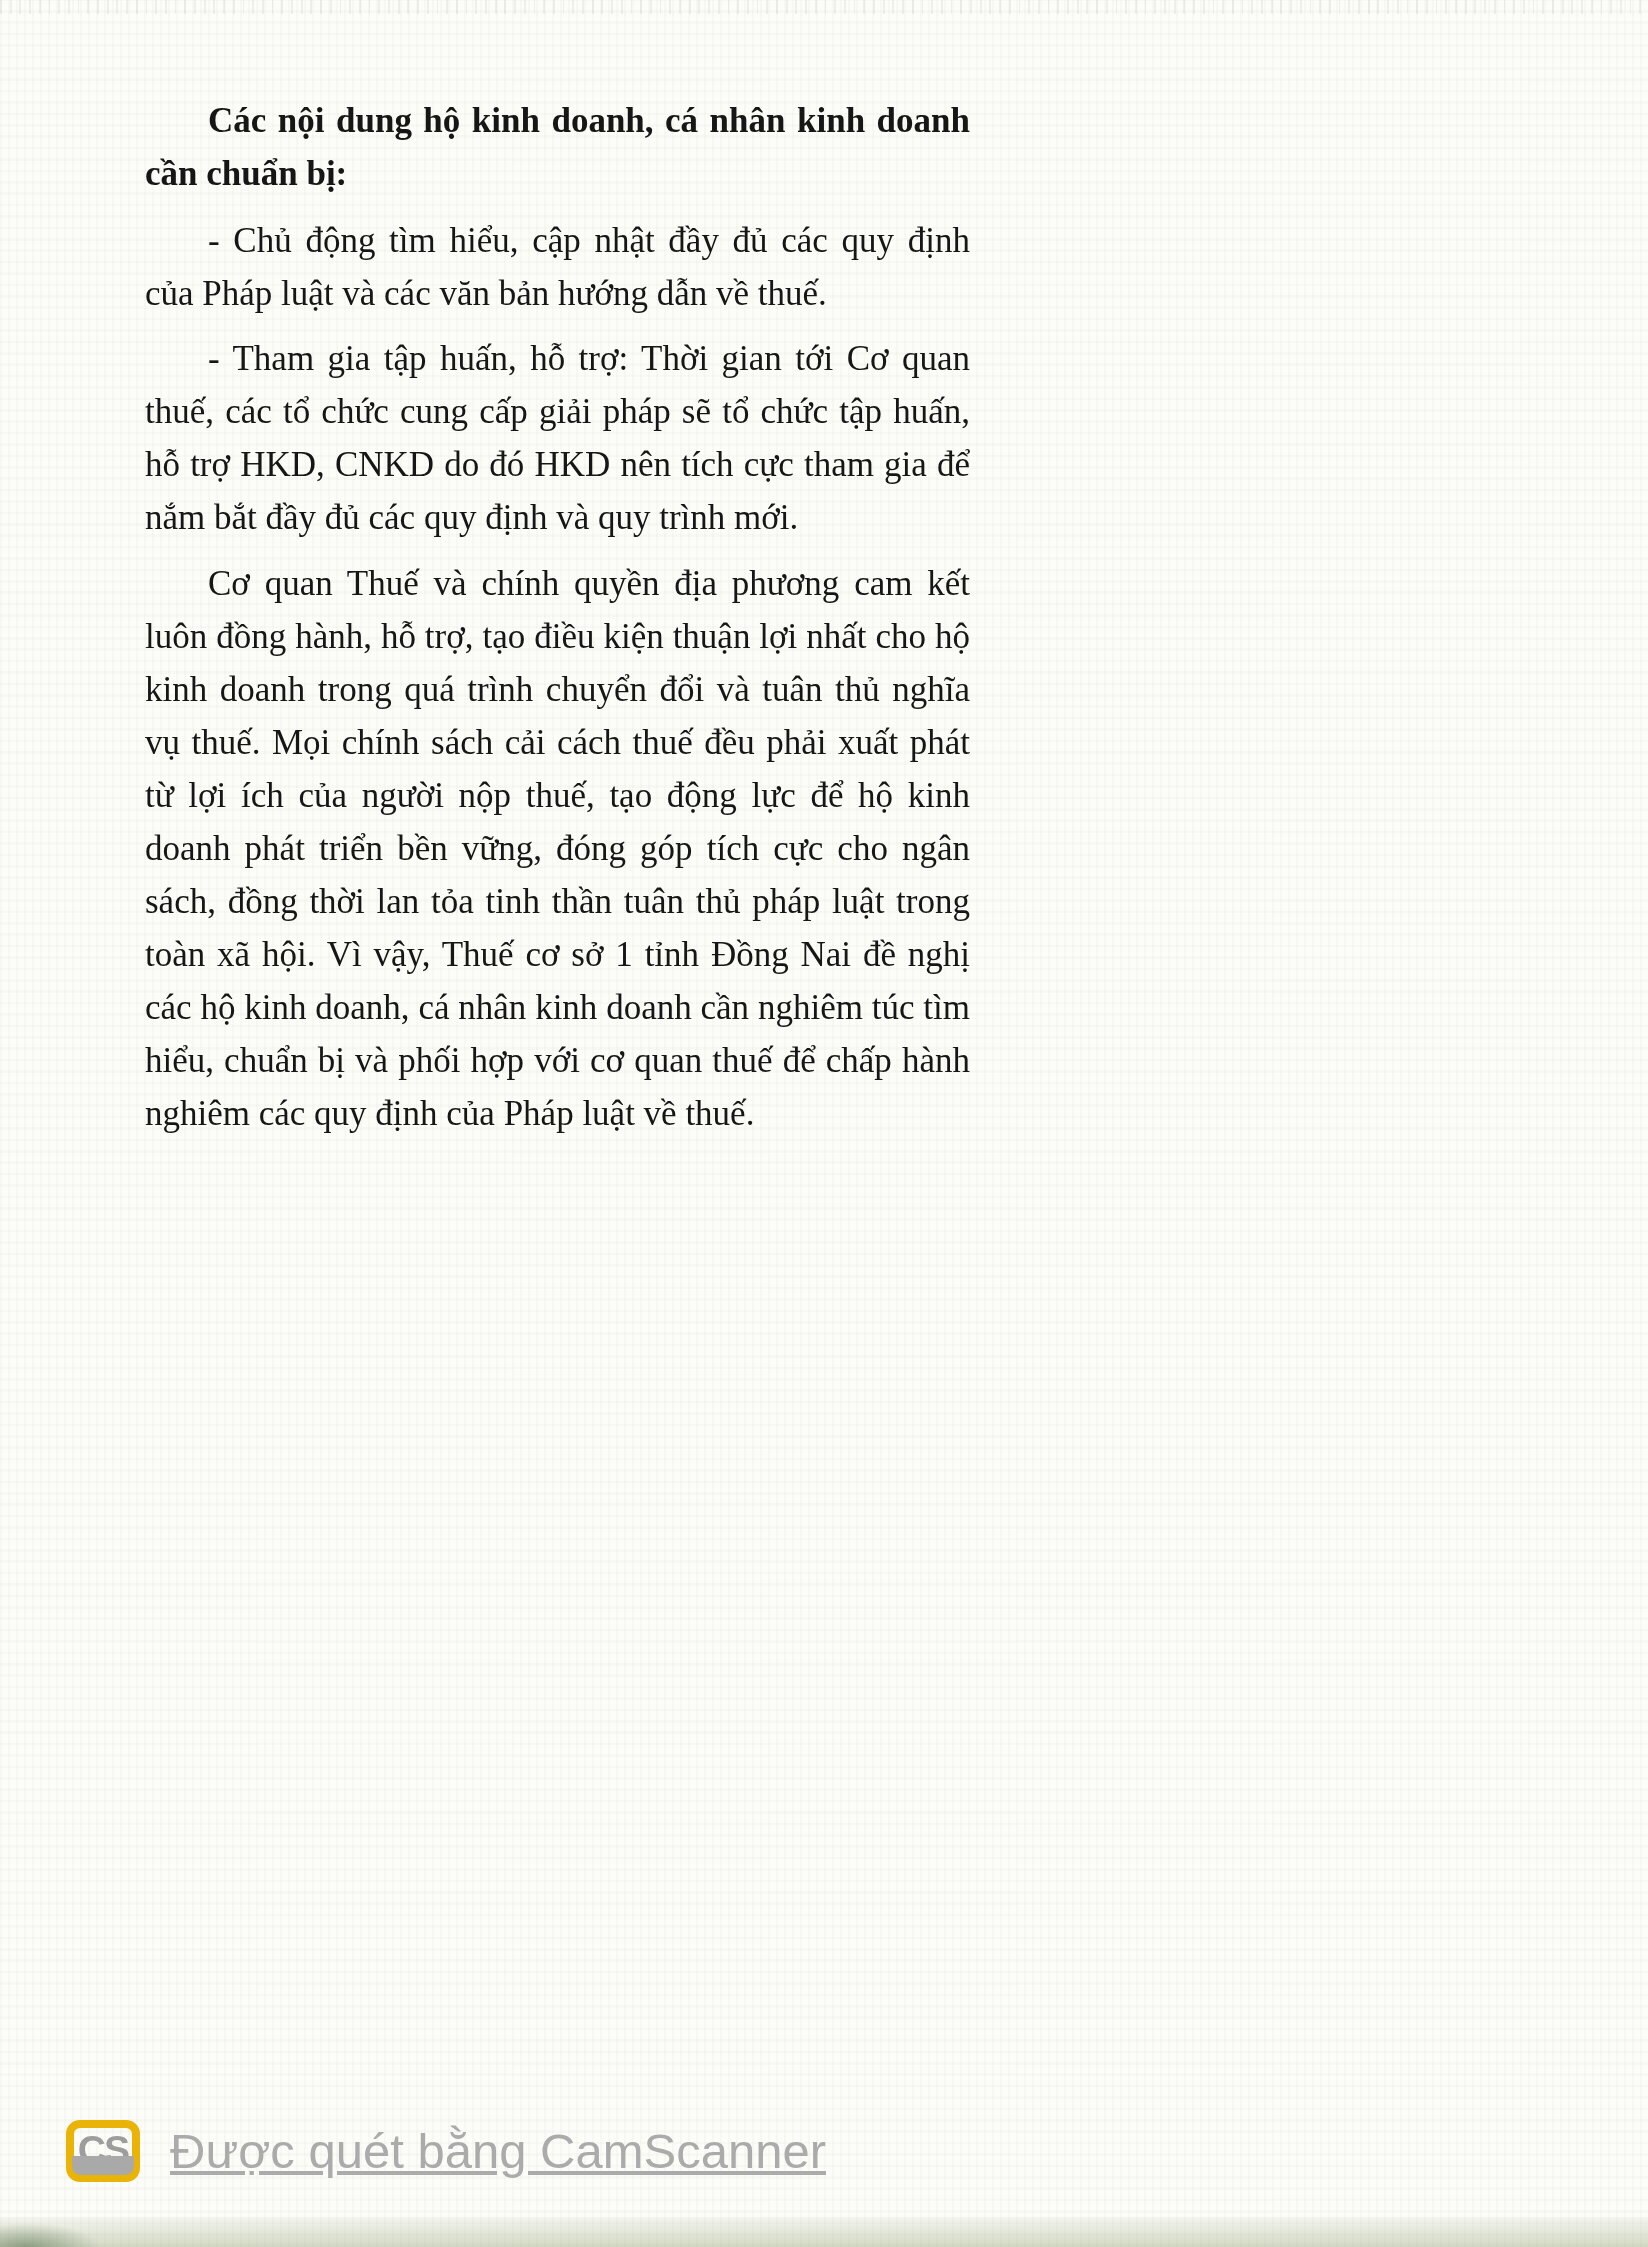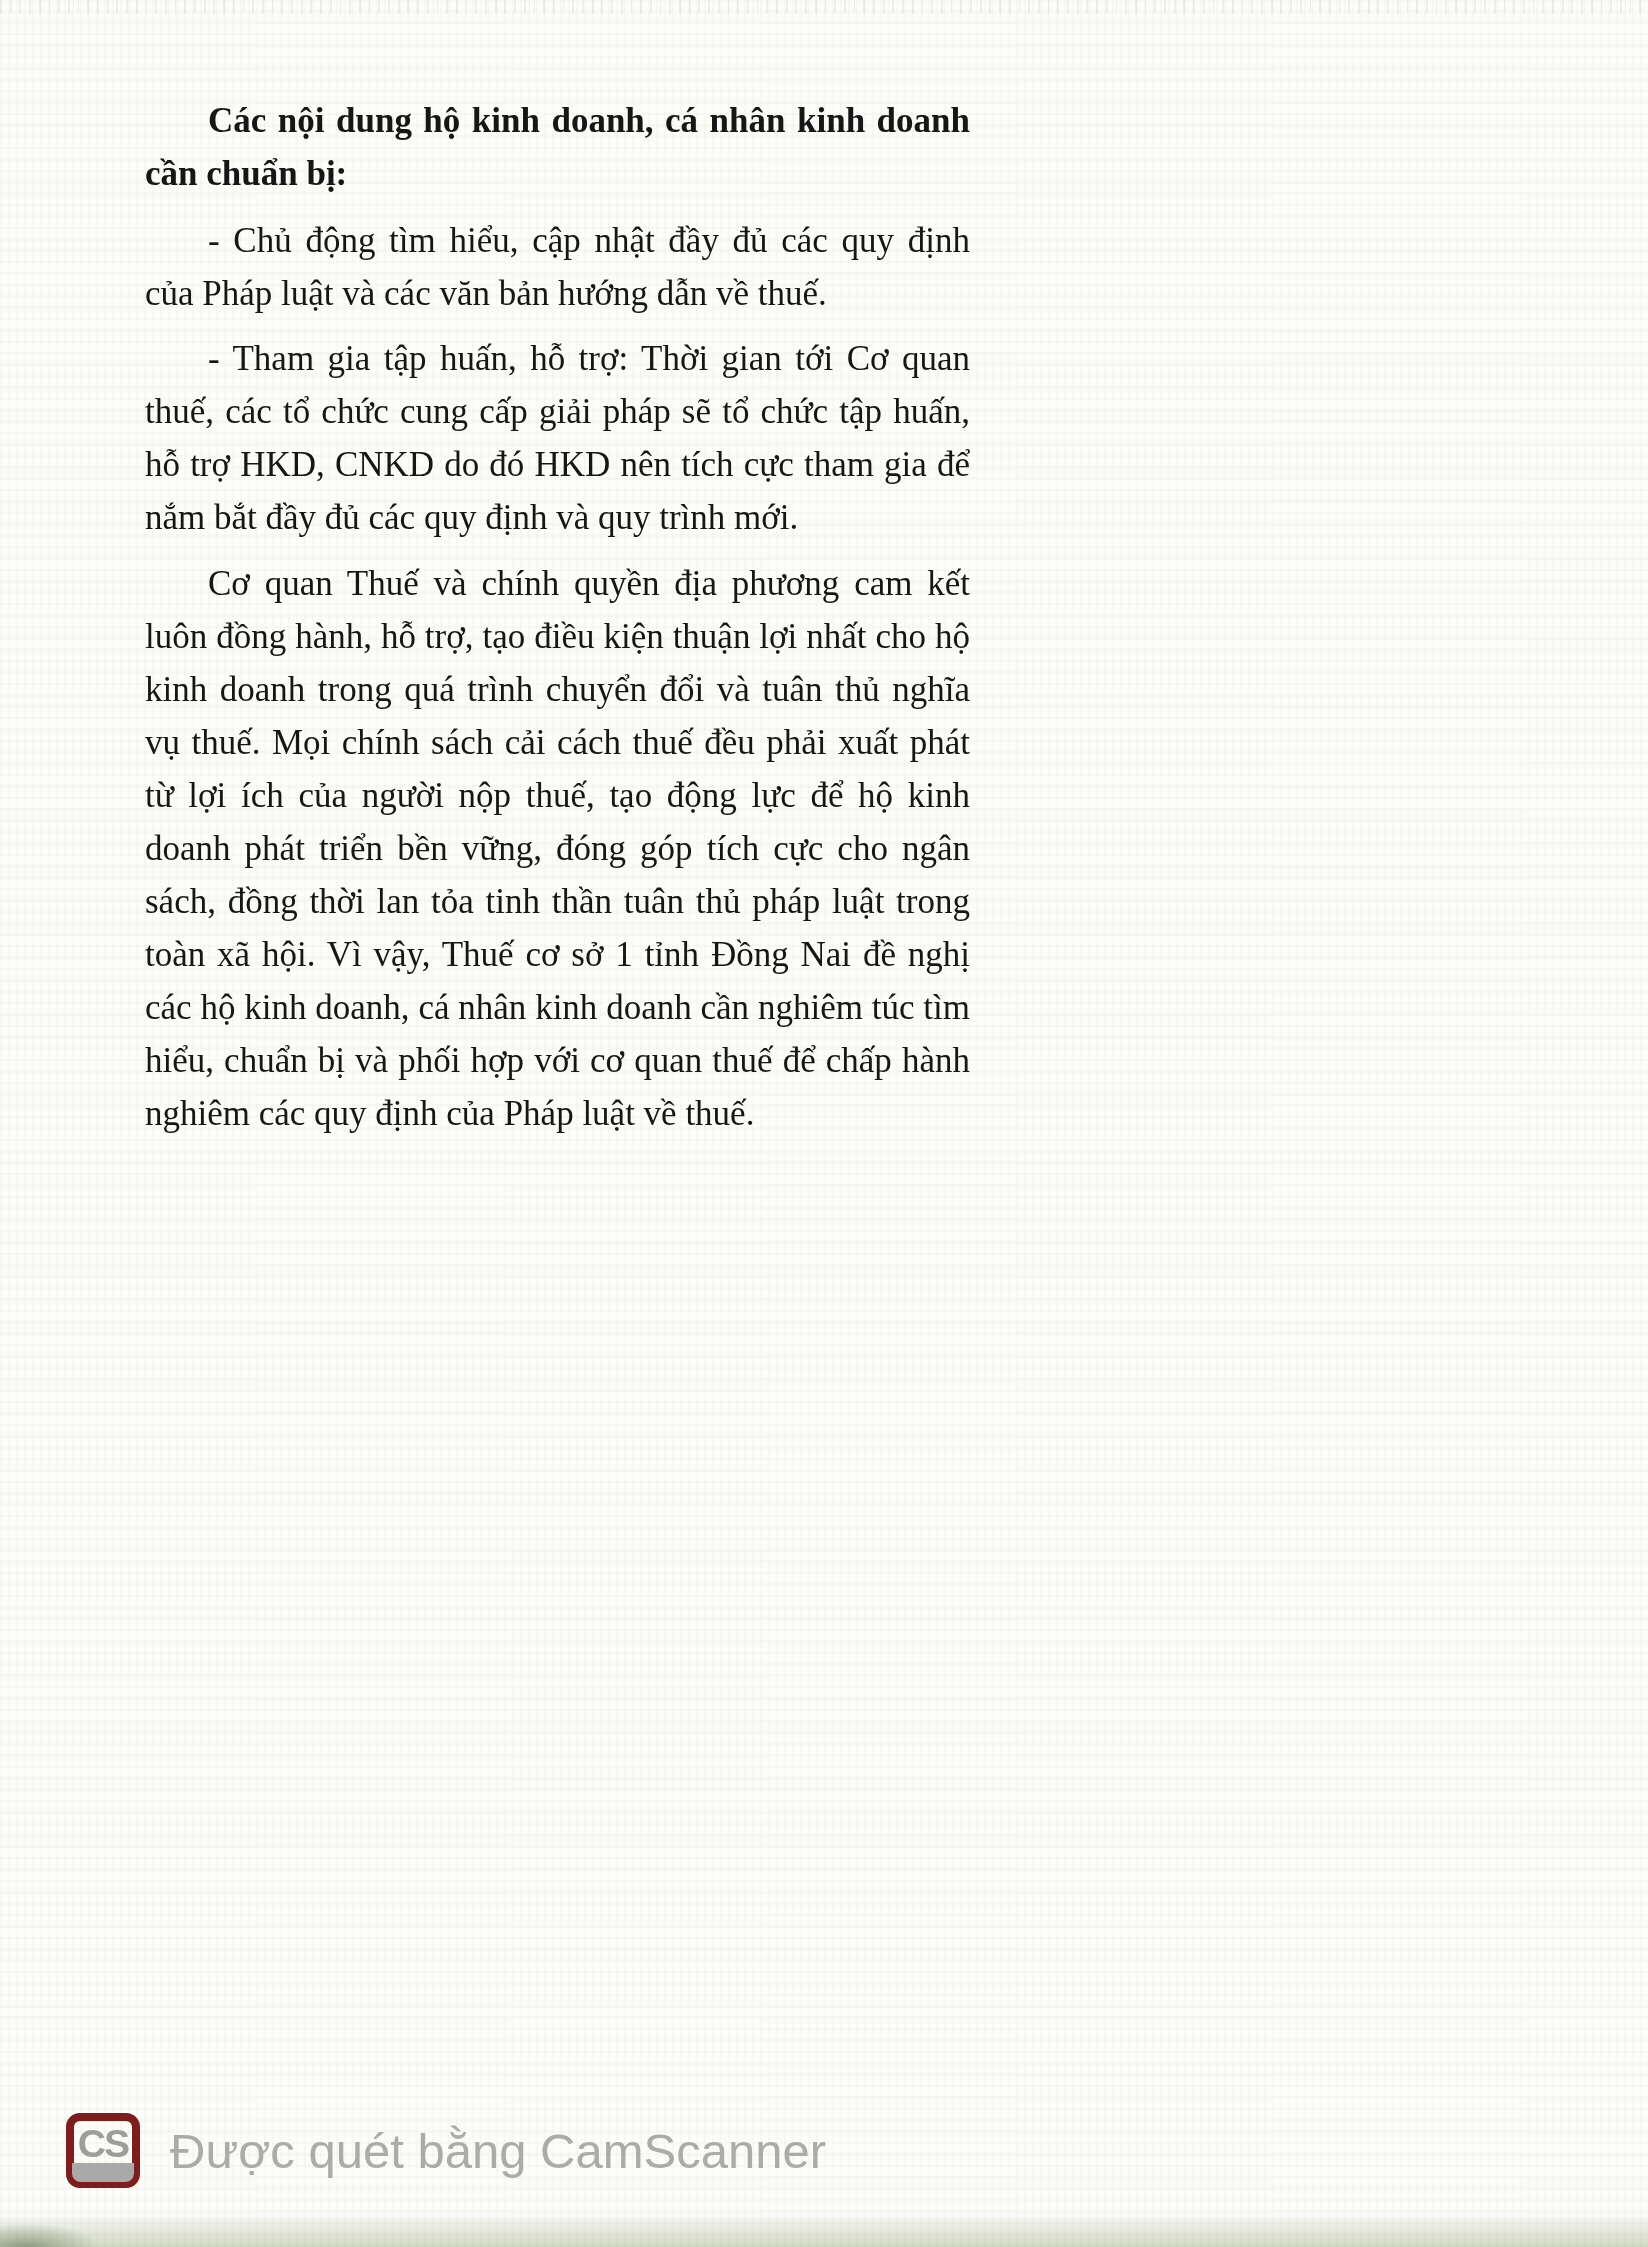--- a/index.html
+++ b/index.html
@@ -33,37 +33,38 @@
     text-align:justify;
   }
   .page-text p{margin:0 0 12.3px 0;text-indent:63px;}
   .page-text p.no-indent{text-indent:0;}
   .page-text p.bold-heading{font-weight:bold;margin-top:17px;margin-bottom:14px;}
   .camscanner-footer{
     position:absolute;left:66px;top:2112px;height:77px;
     display:flex;align-items:center;gap:30px;
   }
   .cs-icon{
-    position:relative;width:74px;height:75px;box-sizing:border-box;
-    border:8px solid #7f1d1d;border-radius:14px;background:transparent;
+    position:relative;width:74px;height:62px;box-sizing:border-box;
+    border:8px solid #eab308;border-radius:14px;background:transparent;
     display:flex;align-items:flex-start;justify-content:center;
   }
   .cs-icon .cs-letters{
     font-family:"Liberation Sans", sans-serif;
     font-weight:bold;font-size:39px;line-height:42px;color:#9d9d9d;
     letter-spacing:-1.8px;margin-top:1.8px;
   }
   .cs-icon .cs-bar{
     position:absolute;left:-1.8px;right:-1.8px;bottom:-1.8px;height:19.3px;
     background:#a9a9a9;border-radius:0 0 8.8px 8.8px;
   }
   .cs-watermark{
     font-family:"Liberation Sans", sans-serif;
     font-size:49px;color:#ababab;letter-spacing:0;
     white-space:nowrap;
+    text-decoration:underline;
   }
 </style>
 </head>
 <body>
 
 <div class="scan-texture"></div>
 <div class="scan-top-streaks"></div>
 
 <div class="page-text">
   <p class="bold-heading">Các nội dung hộ kinh doanh, cá nhân kinh doanh cần chuẩn bị:</p>

